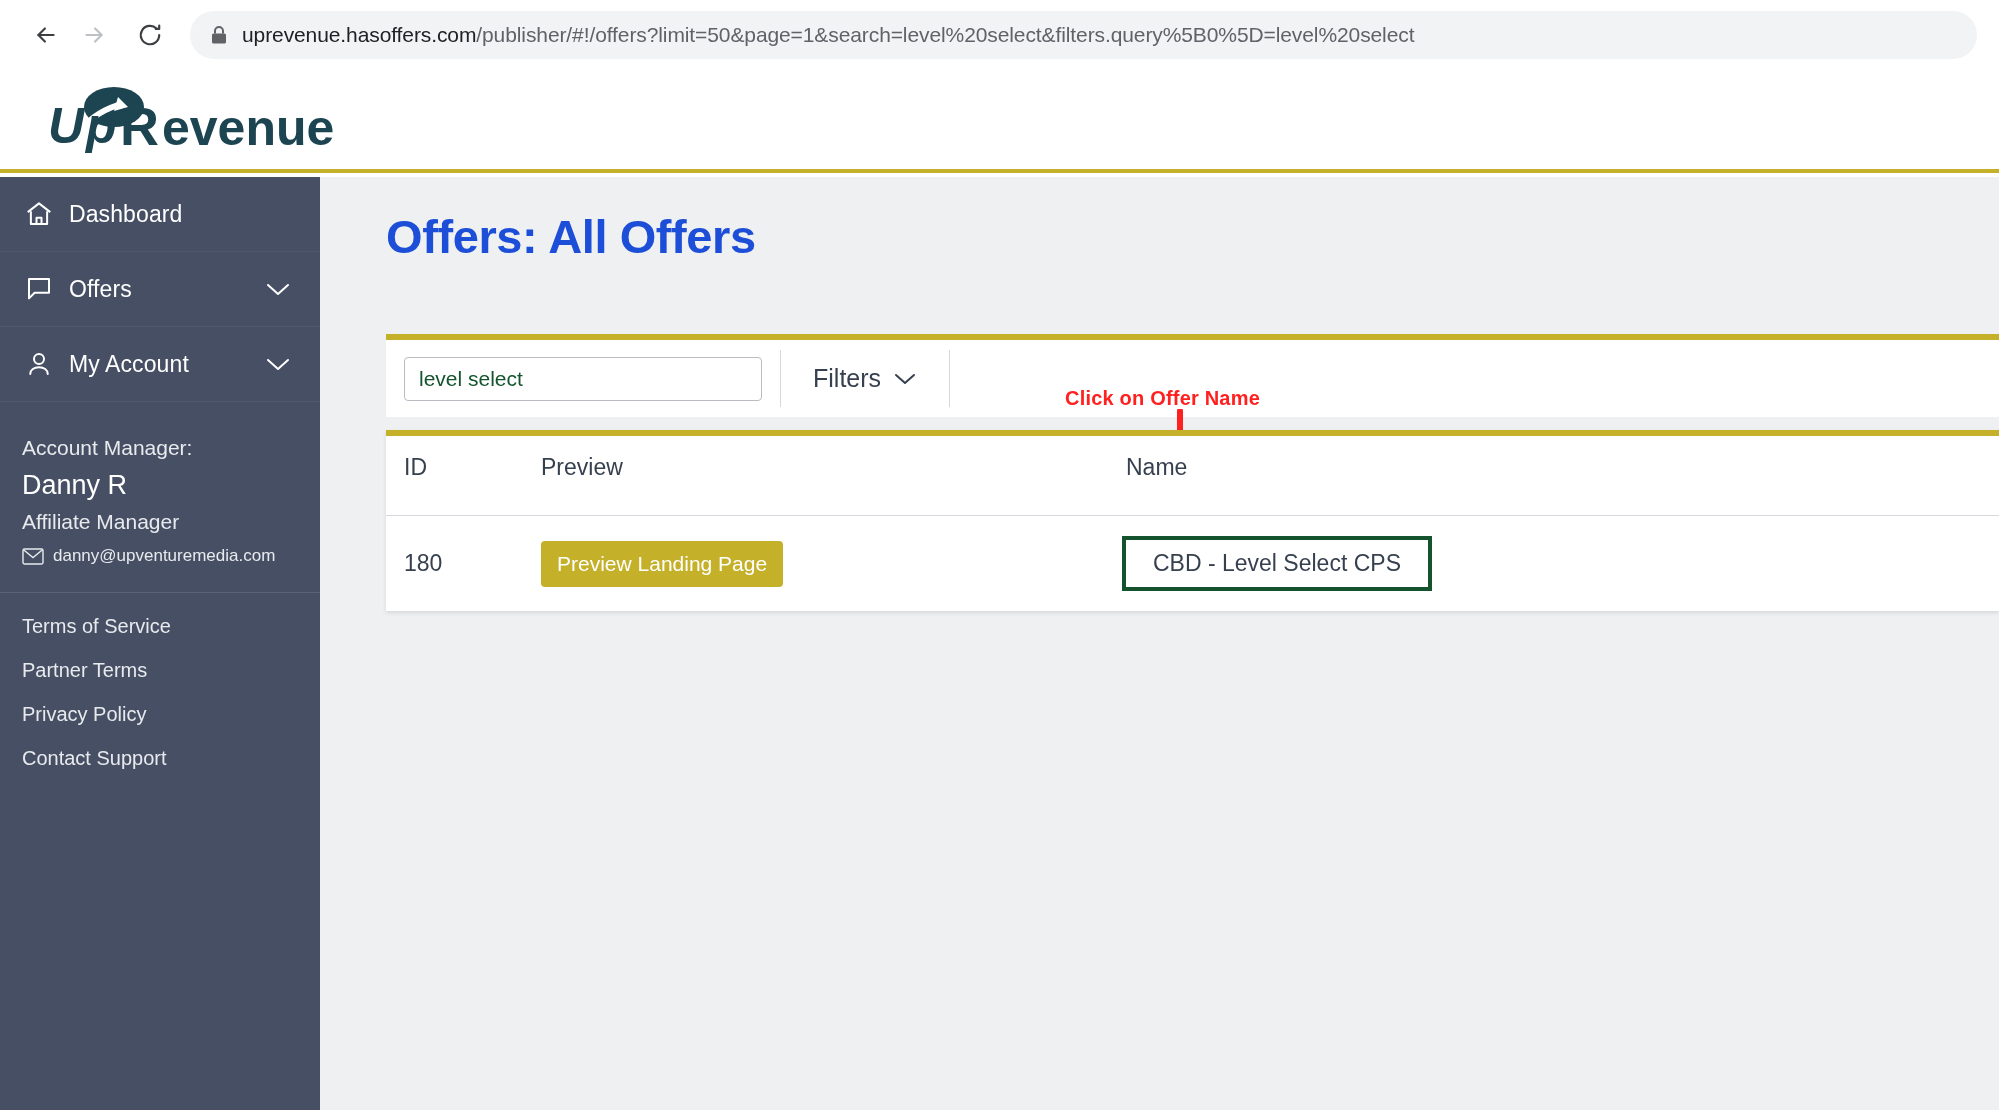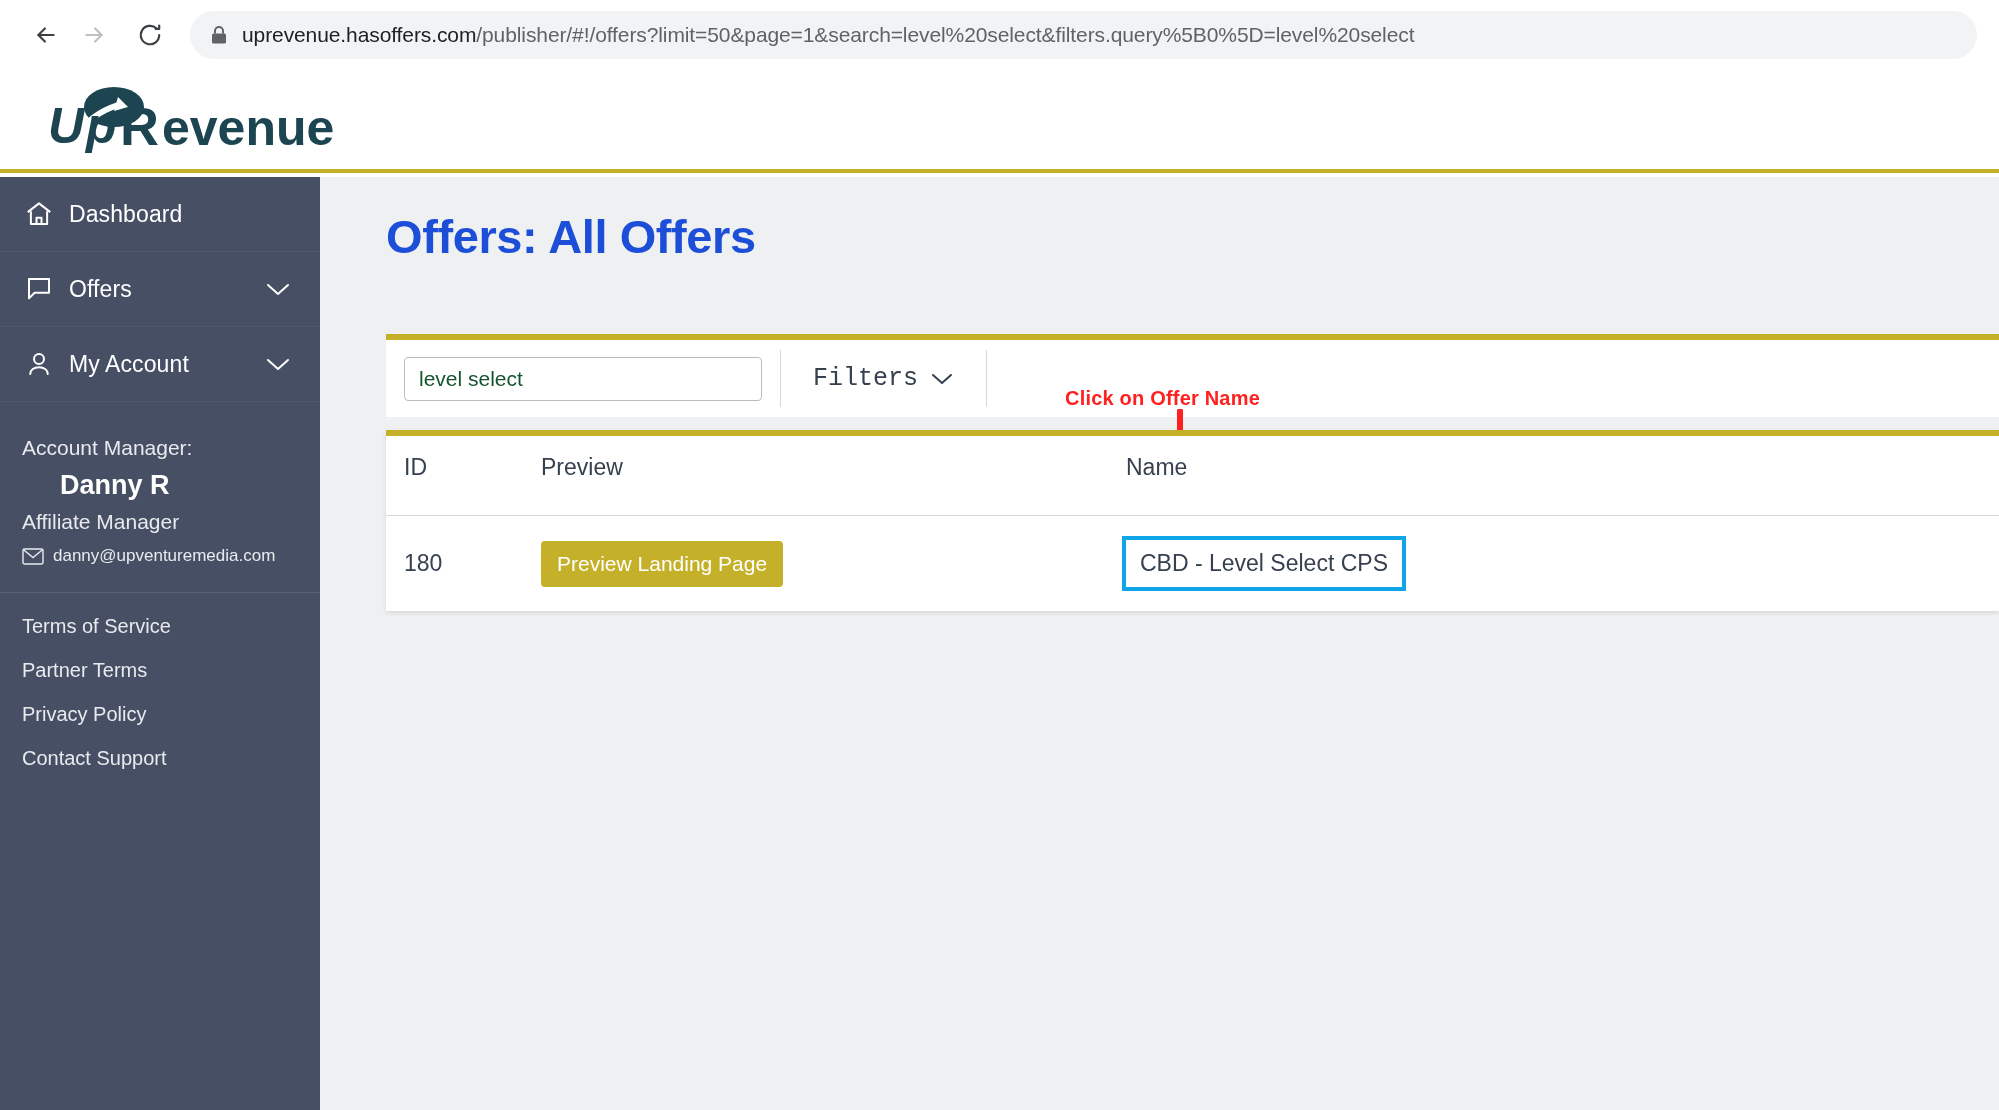--- a/index.html
+++ b/index.html
@@ -104,21 +104,21 @@
     top: 50%;
     transform: translateY(-50%);
     display: flex;
   }
 
   #account-manager {
     padding: 24px 22px 26px 22px;
     border-bottom: 1px solid rgba(255,255,255,0.11);
   }
   #am-label { font-size: 21px; color: #e8eaee; margin-bottom: 10px; margin-top: 10px; }
-  #am-name { font-size: 27px; font-weight: bold; color: #ffffff; margin-bottom: 9px; margin-left: 38px; }
+  #am-name { font-size: 27px; font-weight: normal; color: #ffffff; margin-bottom: 9px; }
   #am-role { font-size: 21px; color: #e8eaee; margin-bottom: 11px; }
   #am-email-row { display: flex; align-items: flex-start; }
   #mail-icon { flex: 0 0 auto; margin-right: 9px; margin-top: 3px; display: flex; }
   #am-email {
     font-size: 17px;
     color: #e8eaee;
     line-height: 1.25;
     width: 232px;
     word-break: break-all;
   }
@@ -177,21 +177,20 @@
     height: 57px;
     background: #d4d7db;
     margin: 0 0 0 18px;
   }
   #filters-btn {
     display: flex;
     align-items: center;
     margin-left: 32px;
     margin-right: 32px;
     cursor: pointer;
-    font-family: Liberation Mono, monospace;
   }
   #filters-label { font-size: 25px; color: #36404f; }
   #filters-chev { margin-left: 12px; display: flex; }
 
   
   #annotation-text {
     position: absolute;
     top: 210px;
     left: 745px;
     font-size: 20px;
@@ -241,22 +240,22 @@
     font-size: 21px;
     padding: 11px 16px;
     border: none;
     border-radius: 4px;
     font-family: "Liberation Sans", sans-serif;
     cursor: pointer;
   }
   #offer-name-cell { position: relative; }
   #offer-name-box {
     display: inline-block;
-    border: 4px solid #0ea5e9;
-    padding: 10px 14px;
+    border: 4px solid #14532d;
+    padding: 10px 27px;
     margin-left: -4px;
     text-align: center;
   }
   #offer-name-link { font-size: 23px; color: #36404f; cursor: pointer; }
 </style>
 </head>
 <body>
 
 <div id="browser-chrome">
 

